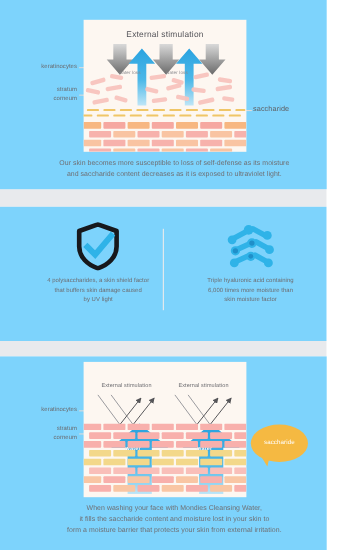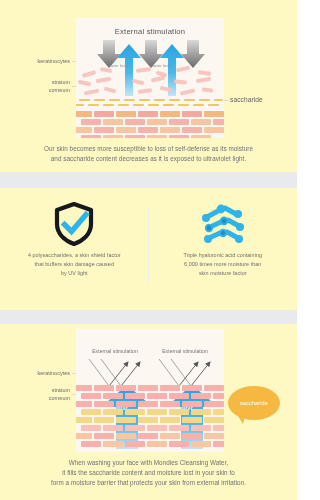--- a/index.html
+++ b/index.html
@@ -7,21 +7,21 @@
     width:297px;height:500px;
     background:#ffffff;
     font-family:"Liberation Sans", sans-serif;
     color:#6a6a6a;
     overflow:hidden;
     position:relative;
   }
   .page{width:297px;height:500px;position:relative;background:#fff;}
 
   
-  .panel{position:relative;width:100%;background:#fef9c3;}
+  .panel{position:relative;width:100%;background:#7dd3fc;padding-left:20px;}
   .gap{width:100%;background:#e8eaed;}
 
   
   .caption{
     text-align:center;
     font-size:6.3px;
     line-height:10.2px;
     color:#6f6f73;
     letter-spacing:.05px;
     padding:0 8px;

